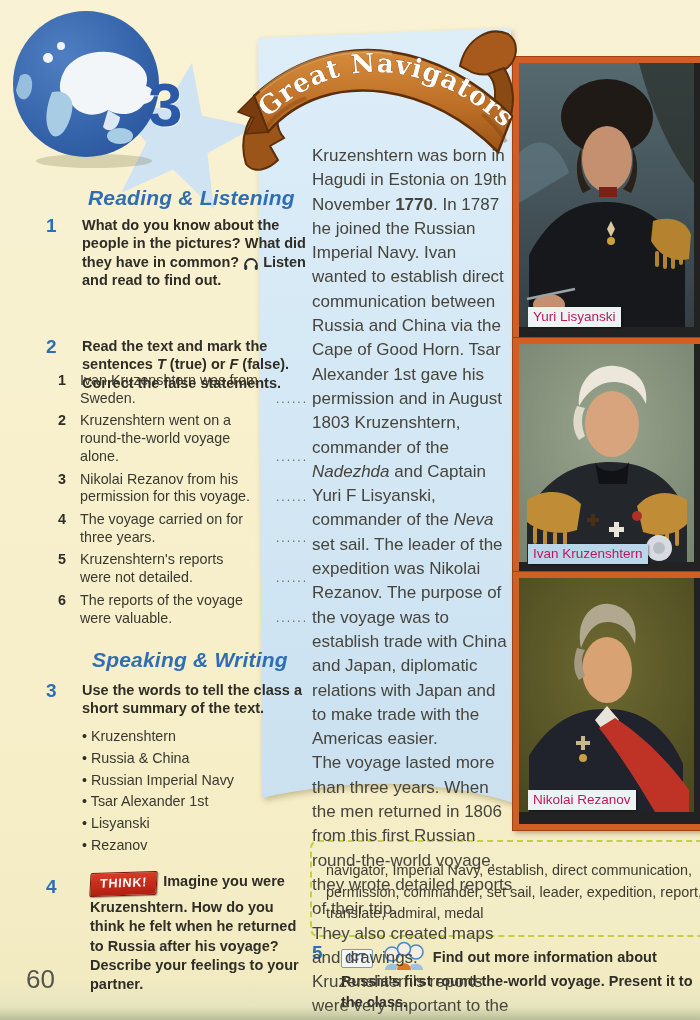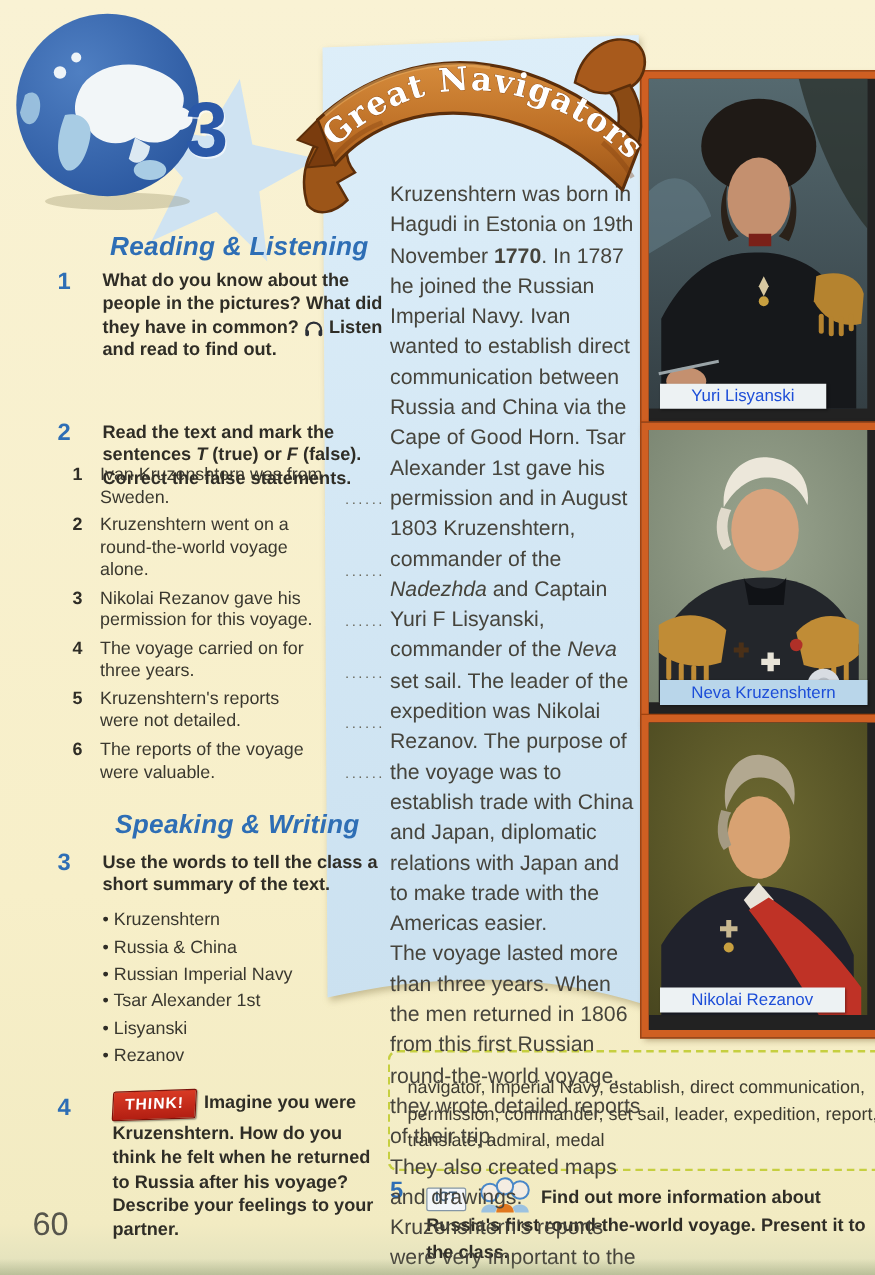--- a/index.html
+++ b/index.html
@@ -43,22 +43,22 @@
   }
   .page-num{position:absolute;left:26px;top:964px;font-size:26px;color:#56554c;z-index:2;}
   
   .article{position:absolute;left:312px;top:144px;width:201px;z-index:4;
            font-size:17px;color:#46443c;line-height:1.43;}
   .article p{margin:0;}
   
   .frame{position:absolute;z-index:3;border:6px solid #cf5f22;background:#222;
          box-shadow:0 0 0 1px #a04310, 2px 3px 5px rgba(110,80,40,.45);}
   .frame svg{display:block;}
-  .lbl{position:absolute;left:9px;font-size:13.5px;color:#1d4ed8;
-       padding:2px 25px 3px;white-space:nowrap;box-shadow:1px 1px 2px rgba(0,0,0,.4);}
+  .lbl{position:absolute;left:9px;font-size:13.5px;color:#be185d;
+       padding:2px 5px 3px;white-space:nowrap;box-shadow:1px 1px 2px rgba(0,0,0,.4);}
   .lbl-white{background:#edf2f3;}
   .lbl-blue{background:#b9d6ea;}
   
   .check-box{position:absolute;left:310px;top:840px;width:376px;z-index:2;
              border:2px dashed #c6cf40;border-radius:8px;background:rgba(255,255,255,.06);
              padding:18px 12px 10px 14px;}
   .check-badge{position:absolute;left:8px;top:-13px;background:#9fc01c;color:#fff;
                font-weight:bold;font-size:14px;padding:3px 13px 4px;border-radius:10px;
                box-shadow:1px 1px 1px rgba(0,0,0,.2);}
   .check-badge::after{content:"";position:absolute;left:10px;bottom:-7px;
@@ -179,21 +179,21 @@
       <span class="stmt-text">Ivan Kruzenshtern was from Sweden.</span>
       <span class="dots">......</span>
     </div>
     <div class="stmt">
       <span class="stmt-num">2</span>
       <span class="stmt-text">Kruzenshtern went on a round-the-world voyage alone.</span>
       <span class="dots">......</span>
     </div>
     <div class="stmt">
       <span class="stmt-num">3</span>
-      <span class="stmt-text">Nikolai Rezanov gave his permission for this voyage.</span>
+      <span class="stmt-text">Nikolai Rezanov from his permission for this voyage.</span>
       <span class="dots">......</span>
     </div>
     <div class="stmt">
       <span class="stmt-num">4</span>
       <span class="stmt-text">The voyage carried on for three years.</span>
       <span class="dots">......</span>
     </div>
     <div class="stmt">
       <span class="stmt-num">5</span>
       <span class="stmt-text">Kruzenshtern's reports were not detailed.</span>
@@ -296,21 +296,21 @@
       </g>
       <g>
         <path d="M95,178 l5,0 l0,5 l5,0 l0,5 l-5,0 l0,5 l-5,0 l0,-5 l-5,0 l0,-5 l5,0 Z" fill="#e8e4d8"></path>
         <path d="M72,170 l4,0 l0,4 l4,0 l0,4 l-4,0 l0,4 l-4,0 l0,-4 l-4,0 l0,-4 l4,0 Z" fill="#4a3018"></path>
         <circle cx="118" cy="172" r="5" fill="#b03028"></circle>
         <circle cx="60" cy="206" r="5" fill="#c8a040"></circle>
         <circle cx="140" cy="204" r="13" fill="#d8dce2"></circle>
         <circle cx="140" cy="204" r="6" fill="#b8bec6"></circle>
       </g>
     </svg>
-    <div class="lbl lbl-blue" style="bottom:10px;">Neva Kruzenshtern</div>
+    <div class="lbl lbl-blue" style="bottom:10px;">Ivan Kruzenshtern</div>
   </div>
 
   <div class="frame" style="left:513px;top:572px;width:187px;height:246px;">
     <svg width="175" height="234" viewBox="0 0 175 234">
       <defs>
         <radialGradient id="gP3" cx="50%" cy="38%" r="85%">
           <stop offset="0%" stop-color="#6e6a32"></stop>
             <stop offset="100%" stop-color="#46441e"></stop>
         </radialGradient>
       </defs>

